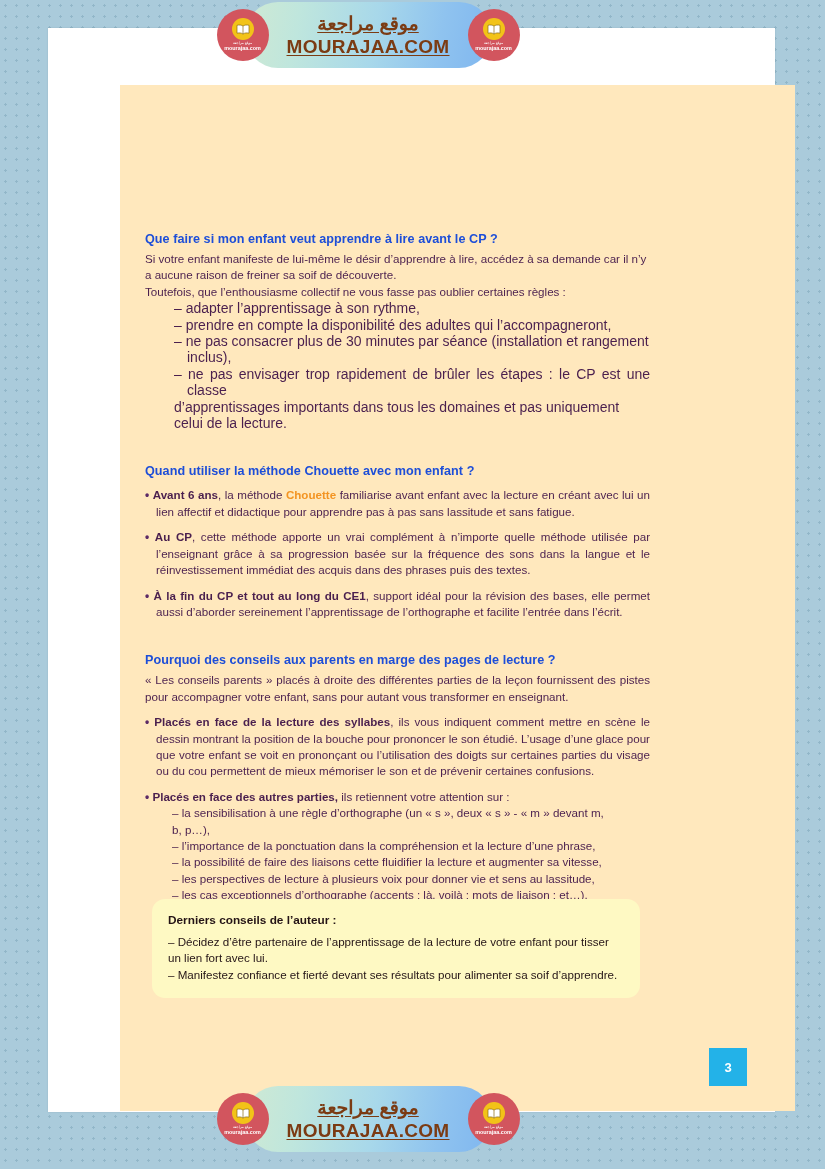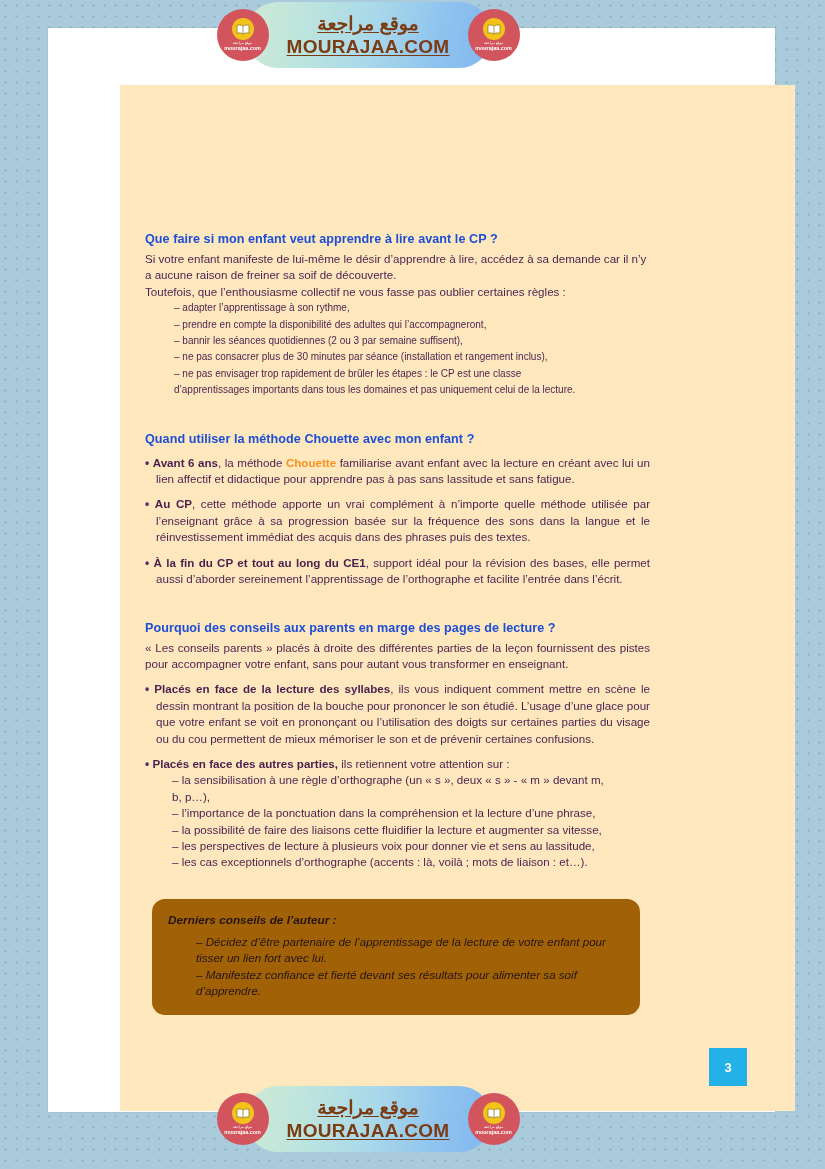--- a/index.html
+++ b/index.html
@@ -150,21 +150,21 @@
     text-align: left;
   }
   .para.justify { text-align: justify; }
 
   .rule-list {
     list-style: none;
     margin-top: 0;
   }
   .rule-list li {
     color: #4a1f4e;
-    font-size: 10px;
+    font-size: 14px;
     line-height: 16.4px;
     padding-left: 42px;
     text-indent: -13px;
   }
   .rule-list li.justify { text-align: justify; }
   .rule-list li.cont {
     text-indent: 0;
     padding-left: 29px;
   }
 
@@ -204,36 +204,34 @@
     padding-left: 27px;
   }
 
   
   #advice-box {
     position: absolute;
     left: 152px;
     top: 899px;
     width: 488px;
     padding: 14px 16px 15px 16px;
-    background: #a16207;
+    background: #fef9c3;
     border-radius: 13px;
     z-index: 6;
-    font-style: italic;
   }
   #advice-title {
     font-size: 11.8px;
     font-weight: bold;
     color: #241416;
     margin-bottom: 7px;
   }
   .advice-line {
     font-size: 11.6px;
     line-height: 16.4px;
     color: #241416;
-    margin-left: 28px;
   }
 
   
   #page-number-badge {
     position: absolute;
     left: 709px;
     top: 1048px;
     width: 38px;
     height: 38px;
     background: #23b2e8;
@@ -288,21 +286,20 @@
 
 <div id="content">
 
   <div class="sec-block first">
     <div class="sec-heading">Que faire si mon enfant veut apprendre à lire avant le CP ?</div>
     <p class="para">Si votre enfant manifeste de lui-même le désir d’apprendre à lire, accédez à sa demande car il n’y a aucune raison de freiner sa soif de découverte.</p>
     <p class="para">Toutefois, que l’enthousiasme collectif ne vous fasse pas oublier certaines règles :</p>
     <ul class="rule-list">
       <li>– adapter l’apprentissage à son rythme,</li>
       <li>– prendre en compte la disponibilité des adultes qui l’accompagneront,</li>
-      <li>– bannir les séances quotidiennes (2 ou 3 par semaine suffisent),</li>
       <li>– ne pas consacrer plus de 30 minutes par séance (installation et rangement inclus),</li>
       <li class="justify">– ne pas envisager trop rapidement de brûler les étapes : le CP est une classe</li>
       <li class="cont">d’apprentissages importants dans tous les domaines et pas uniquement celui de la lecture.</li>
     </ul>
   </div>
 
   <div class="sec-block">
     <div class="sec-heading">Quand utiliser la méthode Chouette avec mon enfant ?</div>
 
     <p class="bullet-para">

